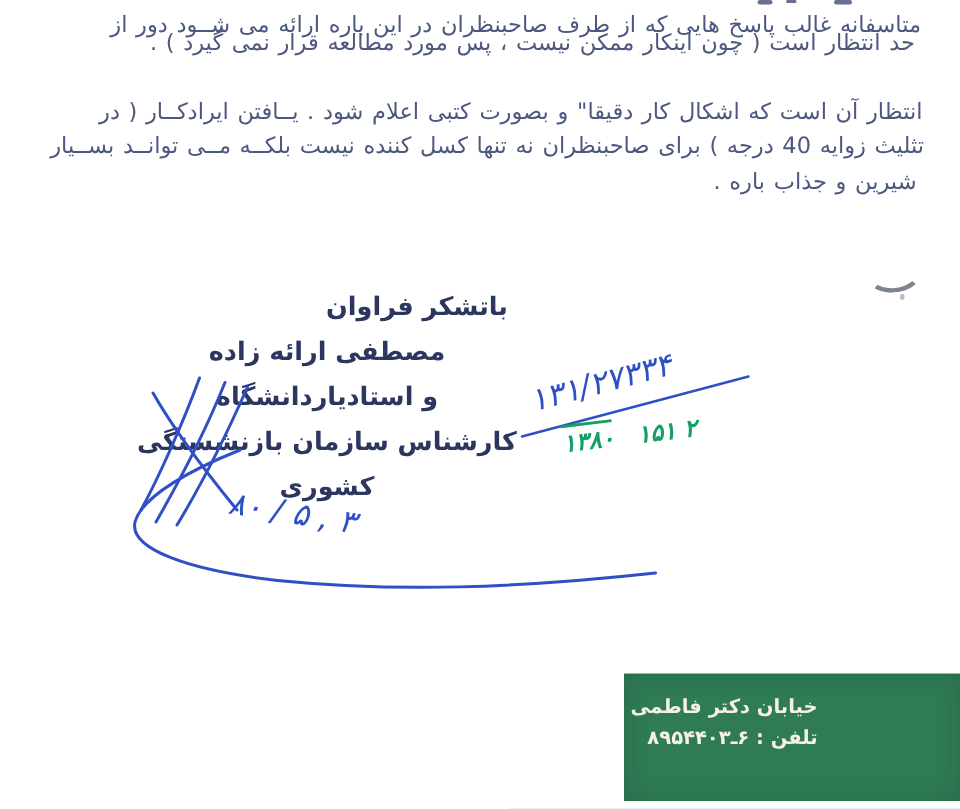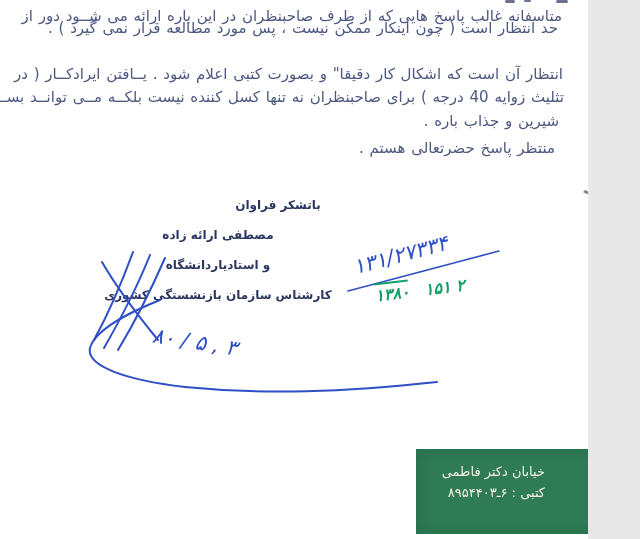--- a/index.html
+++ b/index.html
@@ -1,38 +1,38 @@
 <!DOCTYPE html>
 <html lang="fa"><head>
 <meta charset="utf-8">
 <style>
   html,body { margin:0; padding:0; background:#e8e8e8; }
   .page {
-    position:relative; width:588px; height:539px;
+    position:relative; width:640px; height:539px;
     background:#ffffff; overflow:hidden;
     font-family:"DejaVu Sans", sans-serif;
   }
 
   
   .typed-line {
     position:absolute; direction:rtl; white-space:nowrap;
     font-size:15px; color:#4d5880; word-spacing:1px; letter-spacing:0px;
   }
   .l1 { top:7px;   right:26px; }
   .l2 { top:19px;  right:30px; }
   .l3 { top:65px;  right:25px; }
   .l4 { top:88px;  right:24px; }
   .l5 { top:112px; right:29px; }
   .l6 { top:139px; right:33px; }
 
   
   .sig-block {
     position:absolute; left:58px; top:190px; width:320px;
     direction:rtl; text-align:center; font-weight:bold;
-    font-size:12px; line-height:30px; color:#2c3760;
+    font-size:17px; line-height:30px; color:#2c3760;
   }
   .sig-closing { padding-left:120px; }
 
   
   .ink-svg { position:absolute; left:0; top:0; pointer-events:none; }
   .blue-hand {
     position:absolute; color:#2f4fc5; font-style:italic;
     white-space:nowrap; pointer-events:none;
   }
   .blue-number {
@@ -69,38 +69,37 @@
 
   
   .stamp {
     position:absolute; left:416px; top:449px; width:224px; height:85px;
     background:#2e7b55;
     box-shadow:inset 0 0 18px rgba(0,0,0,0.12);
   }
   .stamp-text {
     position:absolute; right:95px; top:12px;
     direction:rtl; text-align:right; white-space:nowrap;
-    font-size:13px; font-weight:normal; line-height:21px; color:#f6f1e2;
+    font-size:13px; font-weight:bold; line-height:21px; color:#f6f1e2;
   }
 </style>
 </head>
 <body>
 
 <div class="page">
 
   <div class="speck speck1"></div>
   <div class="speck speck2"></div>
   <div class="speck speck3"></div>
 
   <div class="typed-line l1">متاسفانه غالب پاسخ هایی که از طرف صاحبنظران در این باره ارائه می شــود دور از</div>
   <div class="typed-line l2">حد انتظار است ( چون اینکار ممکن نیست ، پس مورد مطالعه قرار نمی گیرد ) .</div>
   <div class="typed-line l3">انتظار آن است که اشکال کار دقیقا" و بصورت کتبی اعلام شود . یــافتن ایرادکــار ( در</div>
   <div class="typed-line l4">تثلیث زوایه 40 درجه ) برای صاحبنظران نه تنها کسل کننده نیست بلکــه مــی توانــد بســیار</div>
   <div class="typed-line l5">شیرین و جذاب باره .</div>
-  <div class="typed-line l6">منتظر پاسخ حضرتعالی هستم .</div>
 
   <div class="sig-block">
     <div class="sig-closing">باتشکر فراوان</div>
     <div>مصطفی ارائه زاده</div>
     <div>و استادیاردانشگاه</div>
     <div>کارشناس سازمان بازنشستگی کشوری</div>
   </div>
 
   <svg class="ink-svg" width="640" height="539" viewBox="0 0 640 539">
     <g fill="none" stroke="#2f4fc5" stroke-width="2" stroke-linecap="round">
@@ -121,17 +120,17 @@
   </div>
 
   <div class="blue-hand hand-date">۸۰ / ۵ , ۳</div>
 
   <div class="crescent"></div>
   <div class="crescent-dot"></div>
 
   <div class="stamp">
     <div class="stamp-text">
       <div>خیابان دکتر فاطمی</div>
-      <div>کتبی : ۶ـ۸۹۵۴۴۰۳</div>
+      <div>تلفن : ۶ـ۸۹۵۴۴۰۳</div>
     </div>
   </div>
 
 </div>
 
 </body></html>

